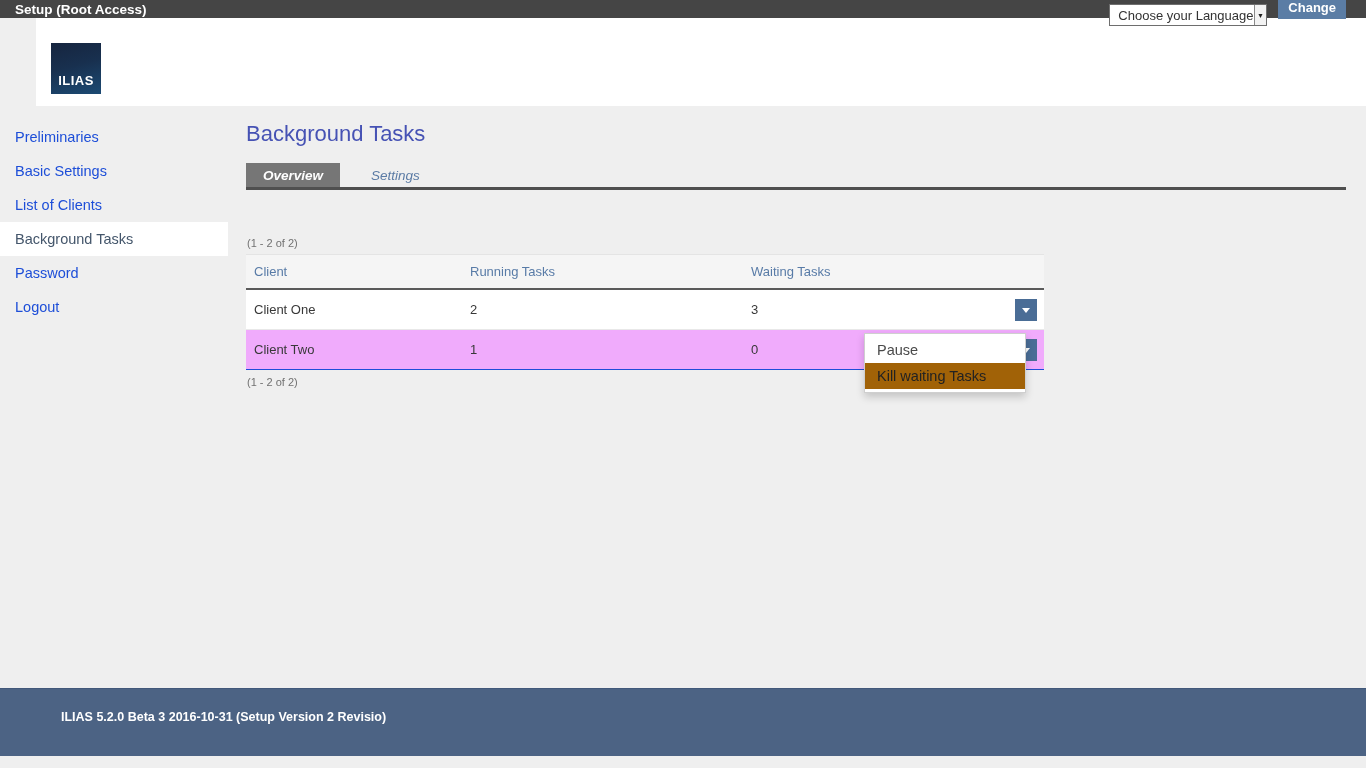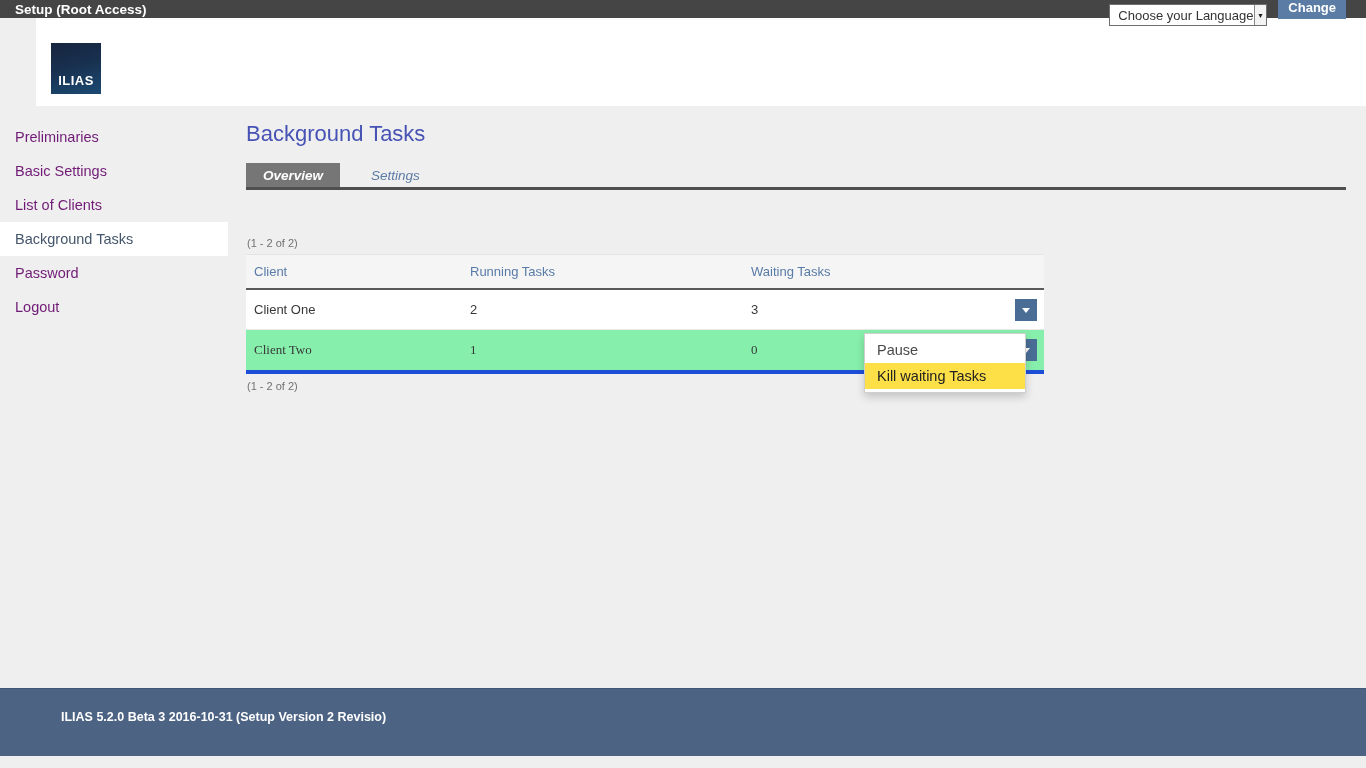--- a/index.html
+++ b/index.html
@@ -16,21 +16,21 @@
   .change-btn { margin-top:2px; height:23px; padding:0 10px; background:#5b7da5; color:#ffffff; border:none; font-size:13px; font-weight:600; font-family:inherit; cursor:pointer; }
 
   
   .logobar { height:88px; background:#ffffff; padding:25px 0 0 15px;margin-left:36px; }
   .logo { width:50px; height:51px; background:linear-gradient(165deg,#16253f 0%,#18304f 45%,#1c4a73 100%); display:flex; align-items:flex-end; justify-content:center; padding-bottom:6px; cursor:pointer; }
   .logo span { color:#ffffff; font-weight:bold; font-size:13px; letter-spacing:0.5px; }
 
   
   .bodyarea { height:582px; display:flex; }
   .sidebar { width:228px; padding-top:14px; flex-shrink:0; }
-  .side-item { display:block; padding:9px 15px; font-size:14.5px; color:#701a75; text-decoration:none; cursor:pointer; }
+  .side-item { display:block; padding:9px 15px; font-size:14.5px; color:#1d4ed8; text-decoration:none; cursor:pointer; }
   .side-item.active { background:#ffffff; color:#44566b; }
 
   .content { flex:1; padding:15px 20px 0 18px; }
   .page-title { font-size:22px; font-weight:400; color:#4652b4; line-height:25px; }
 
   .tabs { margin-top:17px; display:flex; border-bottom:3px solid #4f4f4f;font-style:italic; }
   .tab { padding:5px 17px 4px; font-size:13.5px; color:#5b7ba5; cursor:pointer; }
   .tab.active { background:#767676; color:#ffffff; font-weight:bold; }
   .tab.settings { margin-left:14px; }
 
@@ -39,29 +39,29 @@
   .pagination { font-size:11px; color:#717171; padding:0 1px 5px; }
   .pagination.bottom { padding:6px 1px 0; }
   .tbl { position:relative; width:798px; }
   .tr { display:flex; align-items:stretch; }
   .tr.head { background:#f5f5f5; border-top:1px solid #e4e4e4; border-bottom:2px solid #5a5a5a; }
   .tr.head .td { color:#587ba7; padding:9px 8px; }
   .td { padding:12px 8px; font-size:13px; }
   .c1 { width:216px; } .c2 { width:281px; } .c3 { width:200px; }
   .c4 { width:101px; display:flex; justify-content:flex-end; align-items:center; padding:0 7px 0 0; }
   .tr.row1 { background:#ffffff; border-bottom:1px solid #e8e8e8; }
-  .tr.row2 { background:#86efac; border-bottom:4px solid #1d4ed8;font-family:Liberation Serif, serif; }
+  .tr.row2 { background:#f0abfc; border-bottom:1px solid #1d4ed8; }
 
   .caret-btn { width:22px; height:22px; background:#4a6d96; border:none; display:flex; align-items:center; justify-content:center; cursor:pointer; }
   .caret-icon { width:0; height:0; border:4px solid transparent; border-top:5px solid #ffffff; margin-top:5px; }
 
   
   .action-menu { position:absolute; top:79px; right:18px; width:162px; background:#ffffff; border:1px solid #cfcfcf; box-shadow:0 4px 8px rgba(0,0,0,0.18); padding:3px 0; z-index:10; }
   .menu-item { font-size:14.5px; color:#4a4a4a; padding:3px 12px; line-height:20px; cursor:pointer; white-space:nowrap; }
-  .menu-item.highlighted { background:#fde047; color:#222222; }
+  .menu-item.highlighted { background:#a16207; color:#222222; }
 
   
   .footer { height:68px; background:#4c6384; border-top:1px solid #42587a; padding:19px 0 0 15px; }
   .footer span { color:#ffffff; font-weight:bold; font-size:12.5px;padding-left:46px; }
 </style>
 </head>
 <body>
 
 <div class="screen">
 

